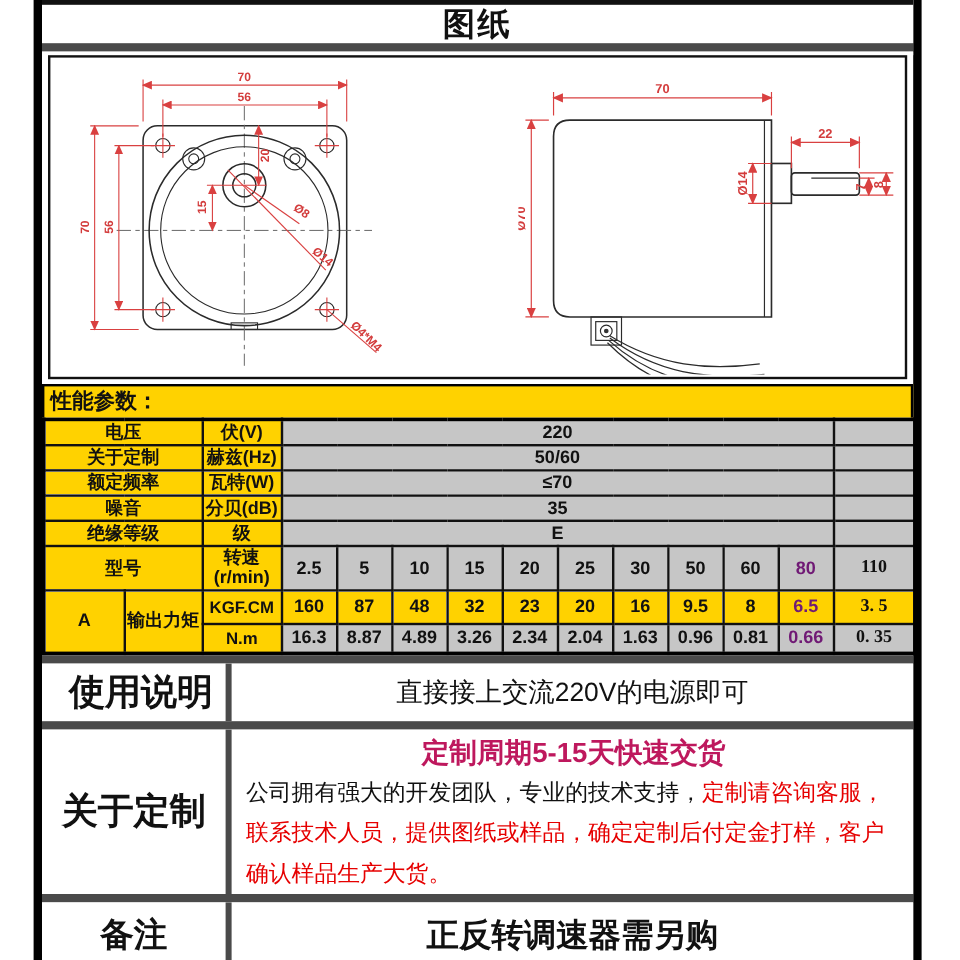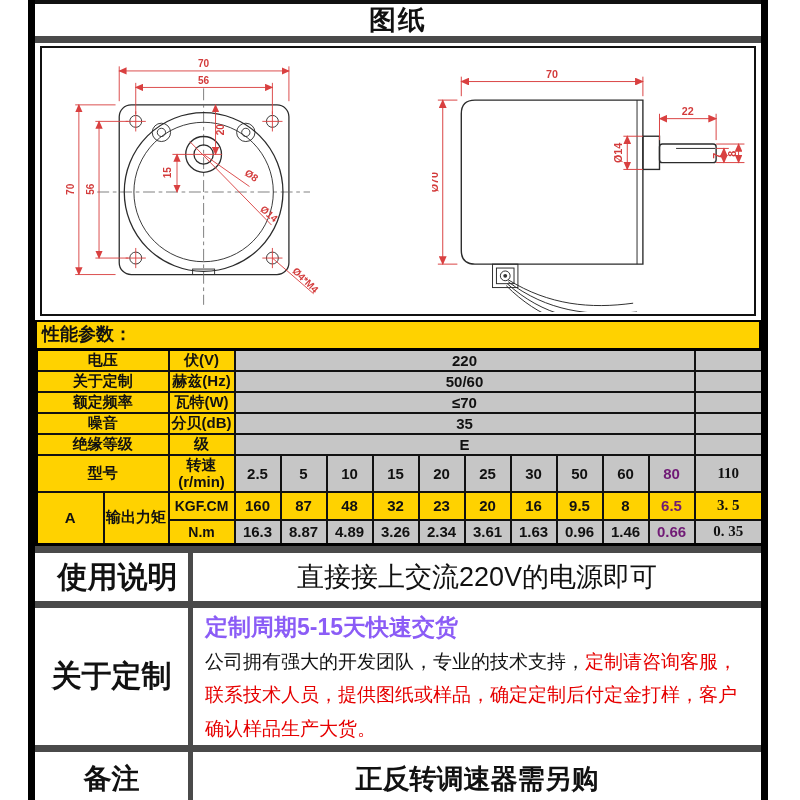--- a/index.html
+++ b/index.html
@@ -36,25 +36,25 @@
   .unit2 { font-size:13.5px; line-height:1.15; }
   .thin { font-weight:400; color:#701a75; }
   .ser { font-family:"Liberation Serif", serif; font-size:16px; font-weight:bold; }
   
   .sec { display:flex; align-items:stretch; background:#fff; }
   .sec-label { width:153px; display:flex; align-items:center; justify-content:center; font-weight:bold; }
   .vdiv { width:5px; background:#4a4a4a; }
   .sec-content { flex:1; display:flex; align-items:center; justify-content:center; }
   .sec-usage { height:48px; }
   .sec-usage .sec-label { font-size:30px;padding-left:12px; }
-  .sec-usage .sec-content { font-size:27px; }
+  .sec-usage .sec-content { font-size:22px; }
   .sec-custom { height:137px; }
   .sec-custom .sec-label { font-size:30px; }
   .custom-wrap { flex:1; padding:4px 10px 2px 12px; }
-  .custom-head { text-align:left; color:#8b5cf6; font-weight:bold; font-size:23px; margin-bottom:2px; }
+  .custom-head { text-align:center; color:#be185d; font-weight:bold; font-size:23px; margin-bottom:2px; }
   .custom-body { font-size:19px; line-height:1.75; }
   .redtxt { color:#e60000; }
   .sec-remark { height:54px; }
   .sec-remark .sec-label { font-size:28px; }
   .sec-remark .sec-content { font-size:27px; font-weight:bold; }
 </style>
 </head>
 <body>
 
 <div class="sheet">
@@ -284,24 +284,24 @@
         <td class="ylw thin">6.5</td>
         <td class="ylw ser">3. 5</td>
       </tr>
       <tr class="nrow">
         <td class="ylw" style="font-size:14px">N.m</td>
         <td class="gry">16.3</td>
         <td class="gry">8.87</td>
         <td class="gry">4.89</td>
         <td class="gry">3.26</td>
         <td class="gry">2.34</td>
-        <td class="gry">3.61</td>
+        <td class="gry">2.04</td>
         <td class="gry">1.63</td>
         <td class="gry">0.96</td>
-        <td class="gry">1.46</td>
+        <td class="gry">0.81</td>
         <td class="gry thin">0.66</td>
         <td class="gry ser">0. 35</td>
       </tr>
     </tbody>
   </table>
 
   <div class="hdiv"></div>
 
   <div class="sec sec-usage">
     <div class="sec-label">使用说明</div>

